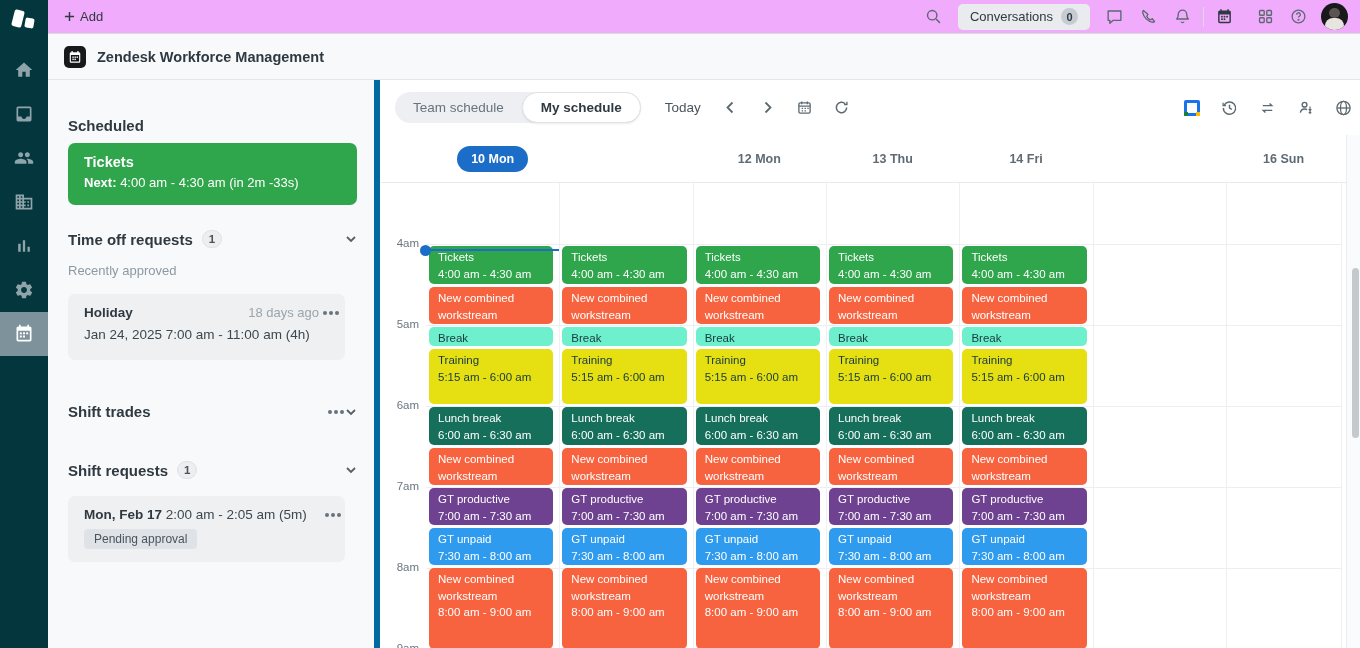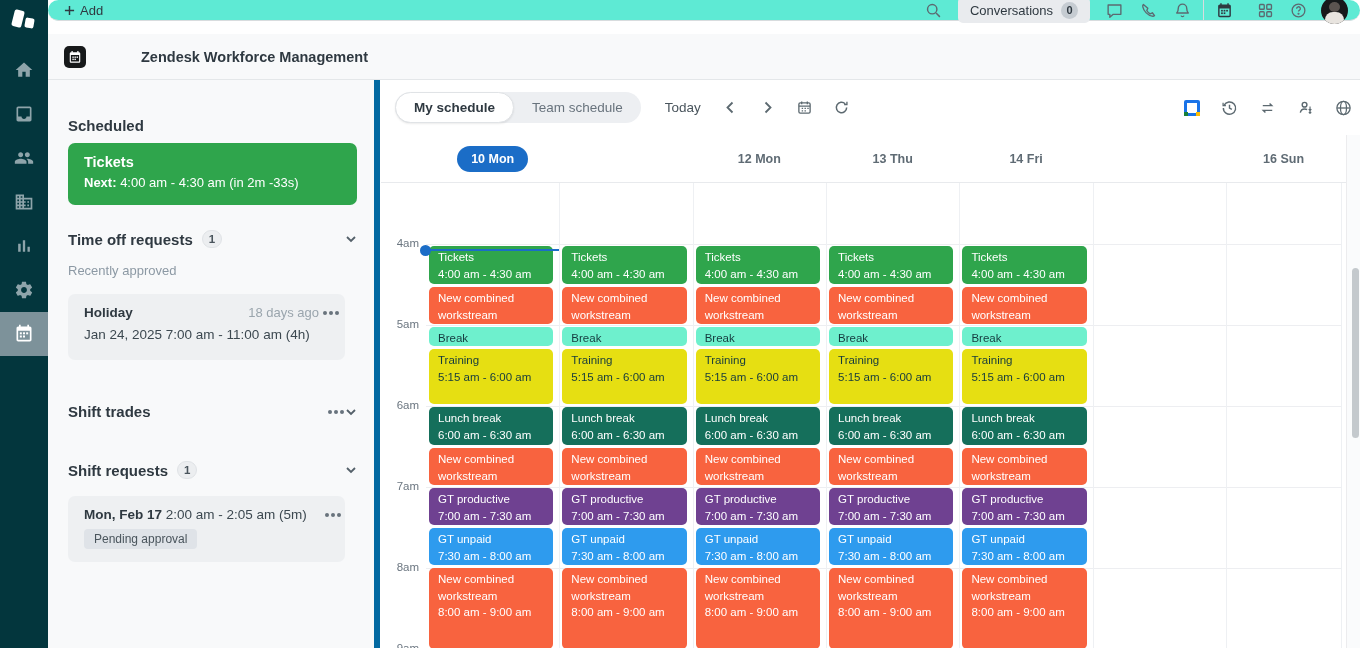--- a/index.html
+++ b/index.html
@@ -10,35 +10,35 @@
   
   #sidebar { left:0; top:0; width:48px; height:648px; background:#03363d; z-index:30; }
   #logo { position:absolute; left:10px; top:8px; width:28px; height:26px; }
   #logo .lg1 { position:absolute; left:3px; top:2px; width:10px; height:17px; background:#fff; border-radius:2px; transform:rotate(14deg); }
   #logo .lg2 { position:absolute; left:15px; top:10px; width:9px; height:10px; background:#fff; border-radius:2px; transform:rotate(10deg); }
   .side-item { position:absolute; left:0; width:48px; height:44px; display:flex; align-items:center; justify-content:center; color:#8ea4aa; cursor:pointer; }
   .side-item svg { width:20px; height:20px; }
   .side-item.active { background:#7d929a; color:#fff; }
 
   
-  #topbar { left:48px; top:0; width:1312px; height:21px; background:#5eead4; border-bottom:1px solid #d8dcde; display:flex; align-items:center; padding:0 12px 0 16px; z-index:20;border-radius:17px; }
+  #topbar { left:48px; top:0; width:1312px; height:34px; background:#f0abfc; border-bottom:1px solid #d8dcde; display:flex; align-items:center; padding:0 12px 0 16px; z-index:20; }
   #add-btn { display:flex; align-items:center; gap:5px; font-size:13px; font-weight:500; color:#2f3941; cursor:pointer; }
   #add-btn svg { width:11px; height:11px; }
   #topbar .spacer { flex:1; }
   .tb-icon { width:17px; height:17px; color:#5c6970; display:flex; align-items:center; justify-content:center; cursor:pointer; }
   .tb-icon svg { width:17px; height:17px; }
   #conversations { display:flex; align-items:center; gap:8px; background:#e9ebee; border-radius:5px; height:26px; padding:0 12px; margin:0 16px; font-size:13px; font-weight:500; color:#2f3941; cursor:pointer; }
   #conv-badge { background:#c6ccd2; color:#2f3941; font-size:11px; font-weight:700; border-radius:50%; width:17px; height:17px; display:flex; align-items:center; justify-content:center; }
   .tb-divider { width:1px; height:20px; background:#d8dcde; margin:0 12px; }
   #avatar { width:27px; height:27px; border-radius:50%; background:#17191a; margin-left:14px; position:relative; overflow:hidden; cursor:pointer; }
   #avatar .head { position:absolute; left:8px; top:5px; width:11px; height:10px; border-radius:50%; background:#5b5450; }
   #avatar .body { position:absolute; left:4px; top:15px; width:19px; height:12px; border-radius:8px 8px 0 0; background:#e8e4df; }
 
   
-  #appheader { left:48px; top:34px; width:1312px; height:46px; background:#f8f9fa; border-bottom:1px solid #e4e7e9; display:flex; align-items:center; padding-left:16px; z-index:10;gap:44px; }
+  #appheader { left:48px; top:34px; width:1312px; height:46px; background:#f8f9fa; border-bottom:1px solid #e4e7e9; display:flex; align-items:center; padding-left:16px; z-index:10; }
   #wfm-icon { width:22px; height:22px; background:#17191a; border-radius:5px; color:#fff; display:flex; align-items:center; justify-content:center; margin-right:11px; }
   #wfm-icon svg { width:14px; height:14px; }
   #app-title { font-size:14.5px; font-weight:700; color:#2f3941; }
 
   
   #panel { left:48px; top:80px; width:332px; height:568px; background:#f8f9fa; border-right:6px solid #0369a1; z-index:5; }
   .p-abs { position:absolute; }
   .p-title { font-size:15px; font-weight:700; color:#2f3941; }
   .p-row { left:20px; width:290px; display:flex; align-items:center; }
   .badge { background:#eceef0; border:1px solid #e0e3e6; color:#49545c; font-size:11.5px; font-weight:700; border-radius:10px; min-width:20px; height:18px; padding:0 6px; display:flex; align-items:center; justify-content:center; margin-left:9px; }
@@ -279,22 +279,22 @@
     <div class="gc-row1">
       <span><span class="gc-title">Mon, Feb 17</span> <span style="color:#3c4850;">2:00 am - 2:05 am (5m)</span></span>
       <span class="dots gc-dots"></span>
     </div>
     <span id="pending-badge">Pending approval</span>
   </div>
 </div>
 
 <div id="toolbar" class="abs">
   <div id="seg">
+      <div class="seg-tab">Team schedule</div>
       <div class="seg-tab active">My schedule</div>
-      <div class="seg-tab">Team schedule</div>
     </div>
   <div id="today-btn">Today</div>
   <div class="nav-icon">
     <svg viewBox="0 0 15 15" fill="none" stroke="currentColor" stroke-width="1.8">
         <path d="M9.5 2.5l-5 5 5 5"></path>
       </svg>
   </div>
   <div class="nav-icon">
     <svg viewBox="0 0 15 15" fill="none" stroke="currentColor" stroke-width="1.8">
         <path d="M5.5 2.5l5 5-5 5"></path>

